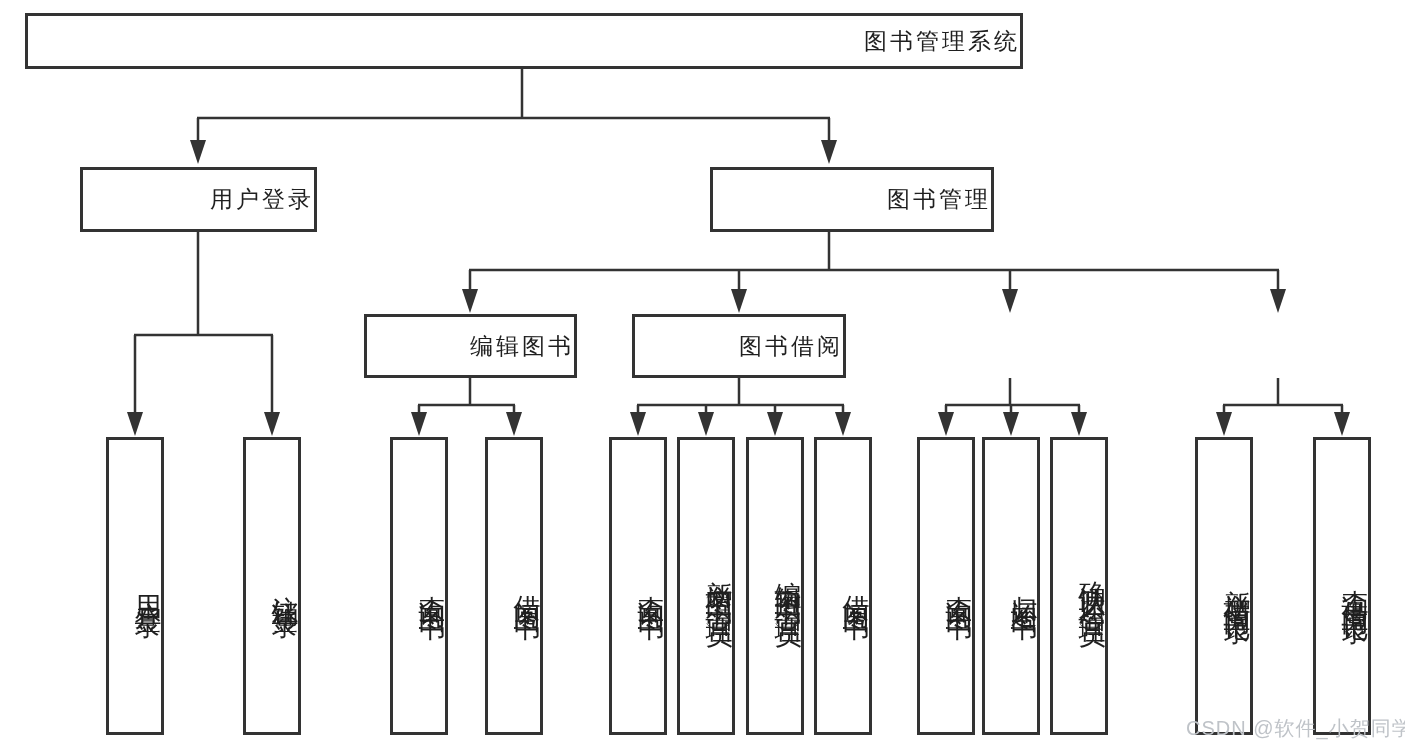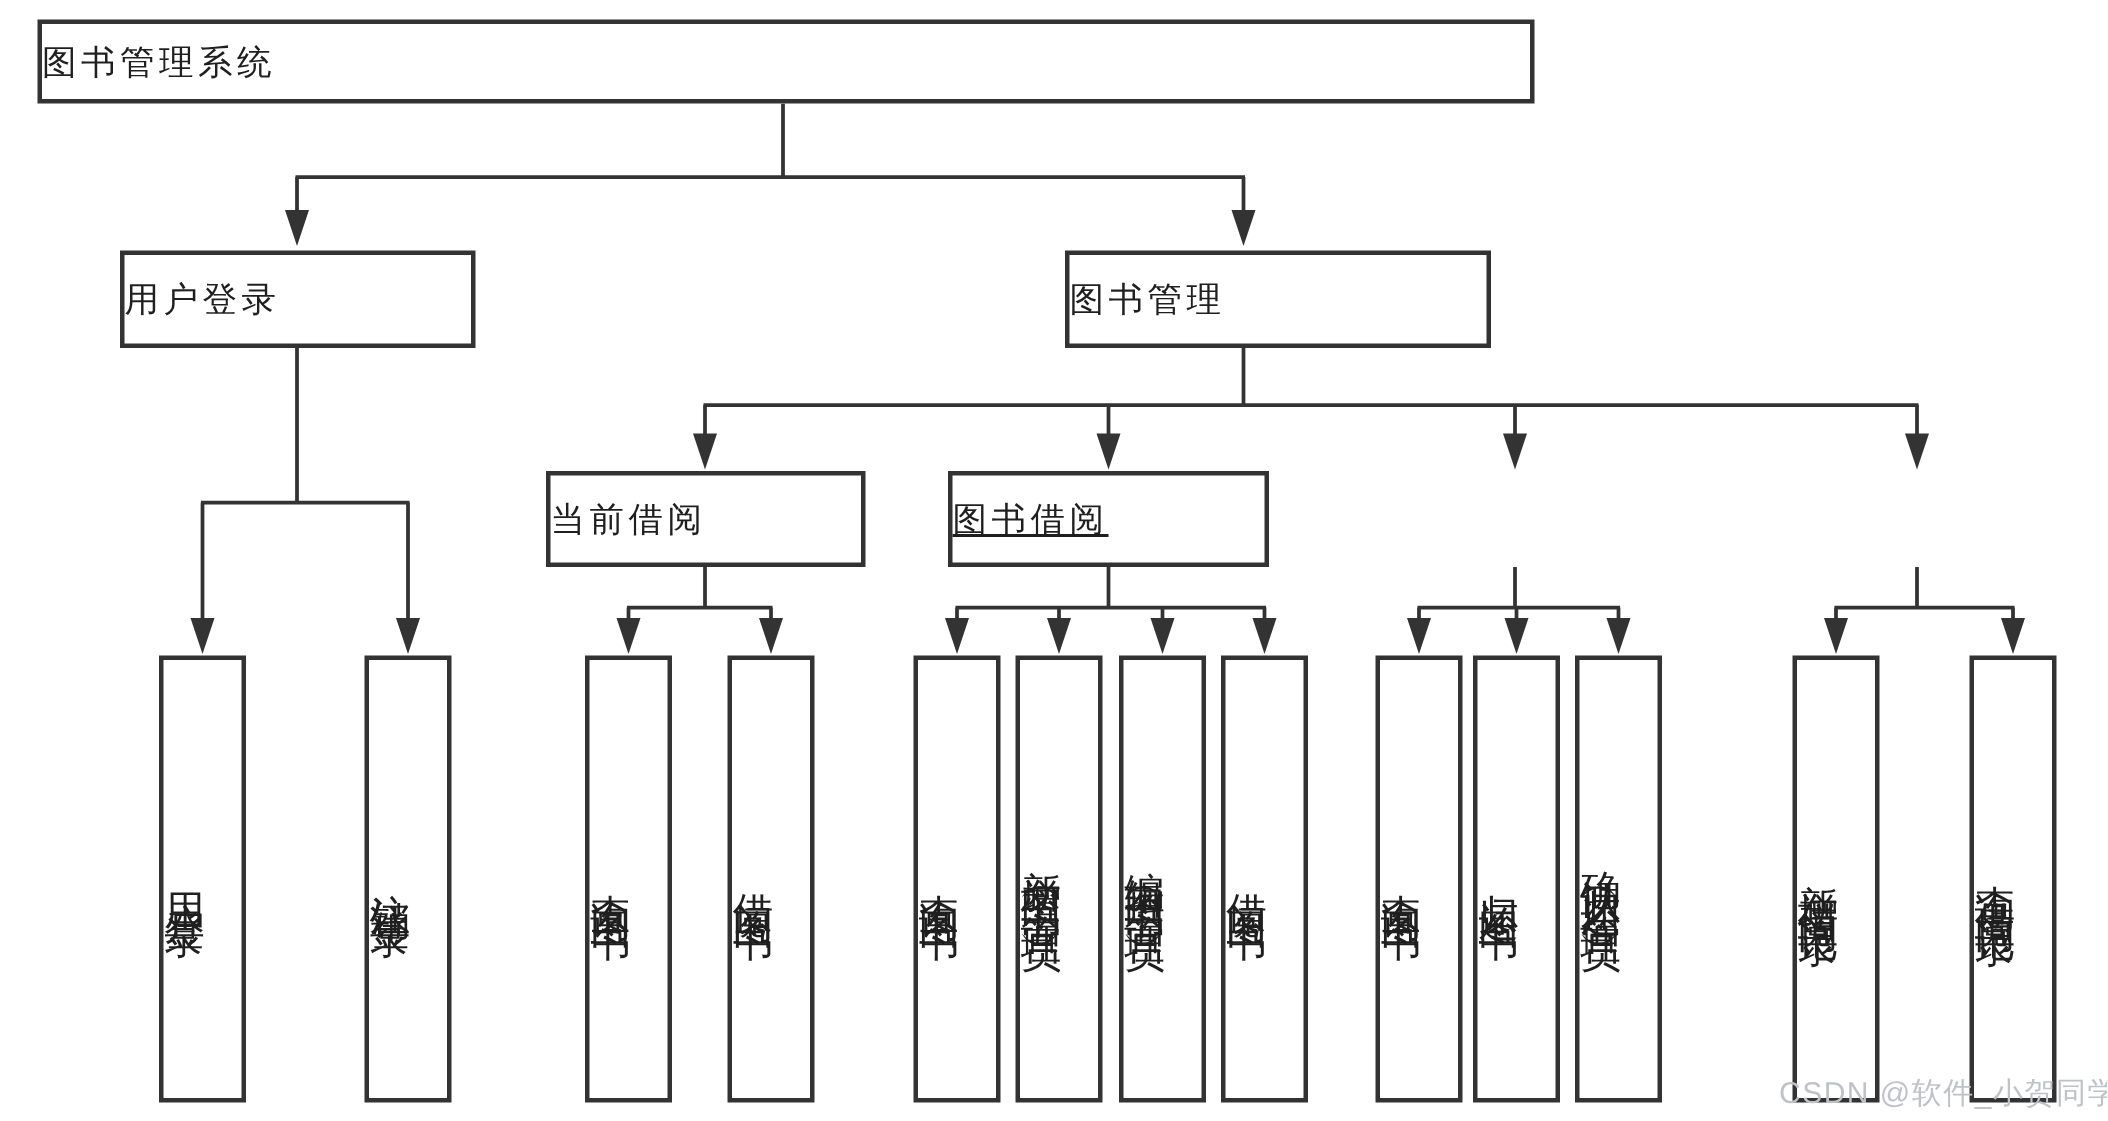--- a/index.html
+++ b/index.html
@@ -12,35 +12,35 @@
     overflow:hidden;
   }
   #connector-layer{position:absolute;left:0;top:0;z-index:1;}
   .box{
     position:absolute;
     box-sizing:border-box;
     border:3px solid #333333;
     background:#ffffff;
     display:flex;
     align-items:center;
-    justify-content:flex-start;
+    justify-content:flex-end;
     z-index:2;
   }
   .hbox span{
     font-size:23px;
     letter-spacing:3px;
     white-space:nowrap;
     color:#1f1f1f;
   }
   .root-box{left:25px;top:13px;width:998px;height:56px;}
   .l2a{left:80px;top:167px;width:237px;height:65px;}
   .l2b{left:710px;top:167px;width:284px;height:65px;}
   .l3{top:314px;height:64px;}
   .l3a{left:364px;width:213px;}
-  .l3b{left:632px;width:214px;text-decoration:underline;}
+  .l3b{left:632px;width:214px;}
   .l3c{left:903px;width:215px;}
   .l3d{left:1172px;width:213px;}
   .vbox{top:437px;width:58px;height:298px;}
   .vbox span{
     writing-mode:vertical-rl;
     text-orientation:mixed;
     font-size:27px;
     letter-spacing:6px;
     line-height:1;
     color:#1f1f1f;
@@ -113,21 +113,21 @@
   </div>
 
   <div class="box hbox l2a">
     <span>用户登录</span>
   </div>
   <div class="box hbox l2b">
     <span>图书管理</span>
   </div>
 
   <div class="box hbox l3 l3a">
-    <span>当前借阅</span>
+    <span>编辑图书</span>
   </div>
   <div class="box hbox l3 l3b">
     <span>图书借阅</span>
   </div>
 
   <div class="box vbox v1">
     <span>用户登录</span>
   </div>
   <div class="box vbox v2">
     <span>注销登录</span>

